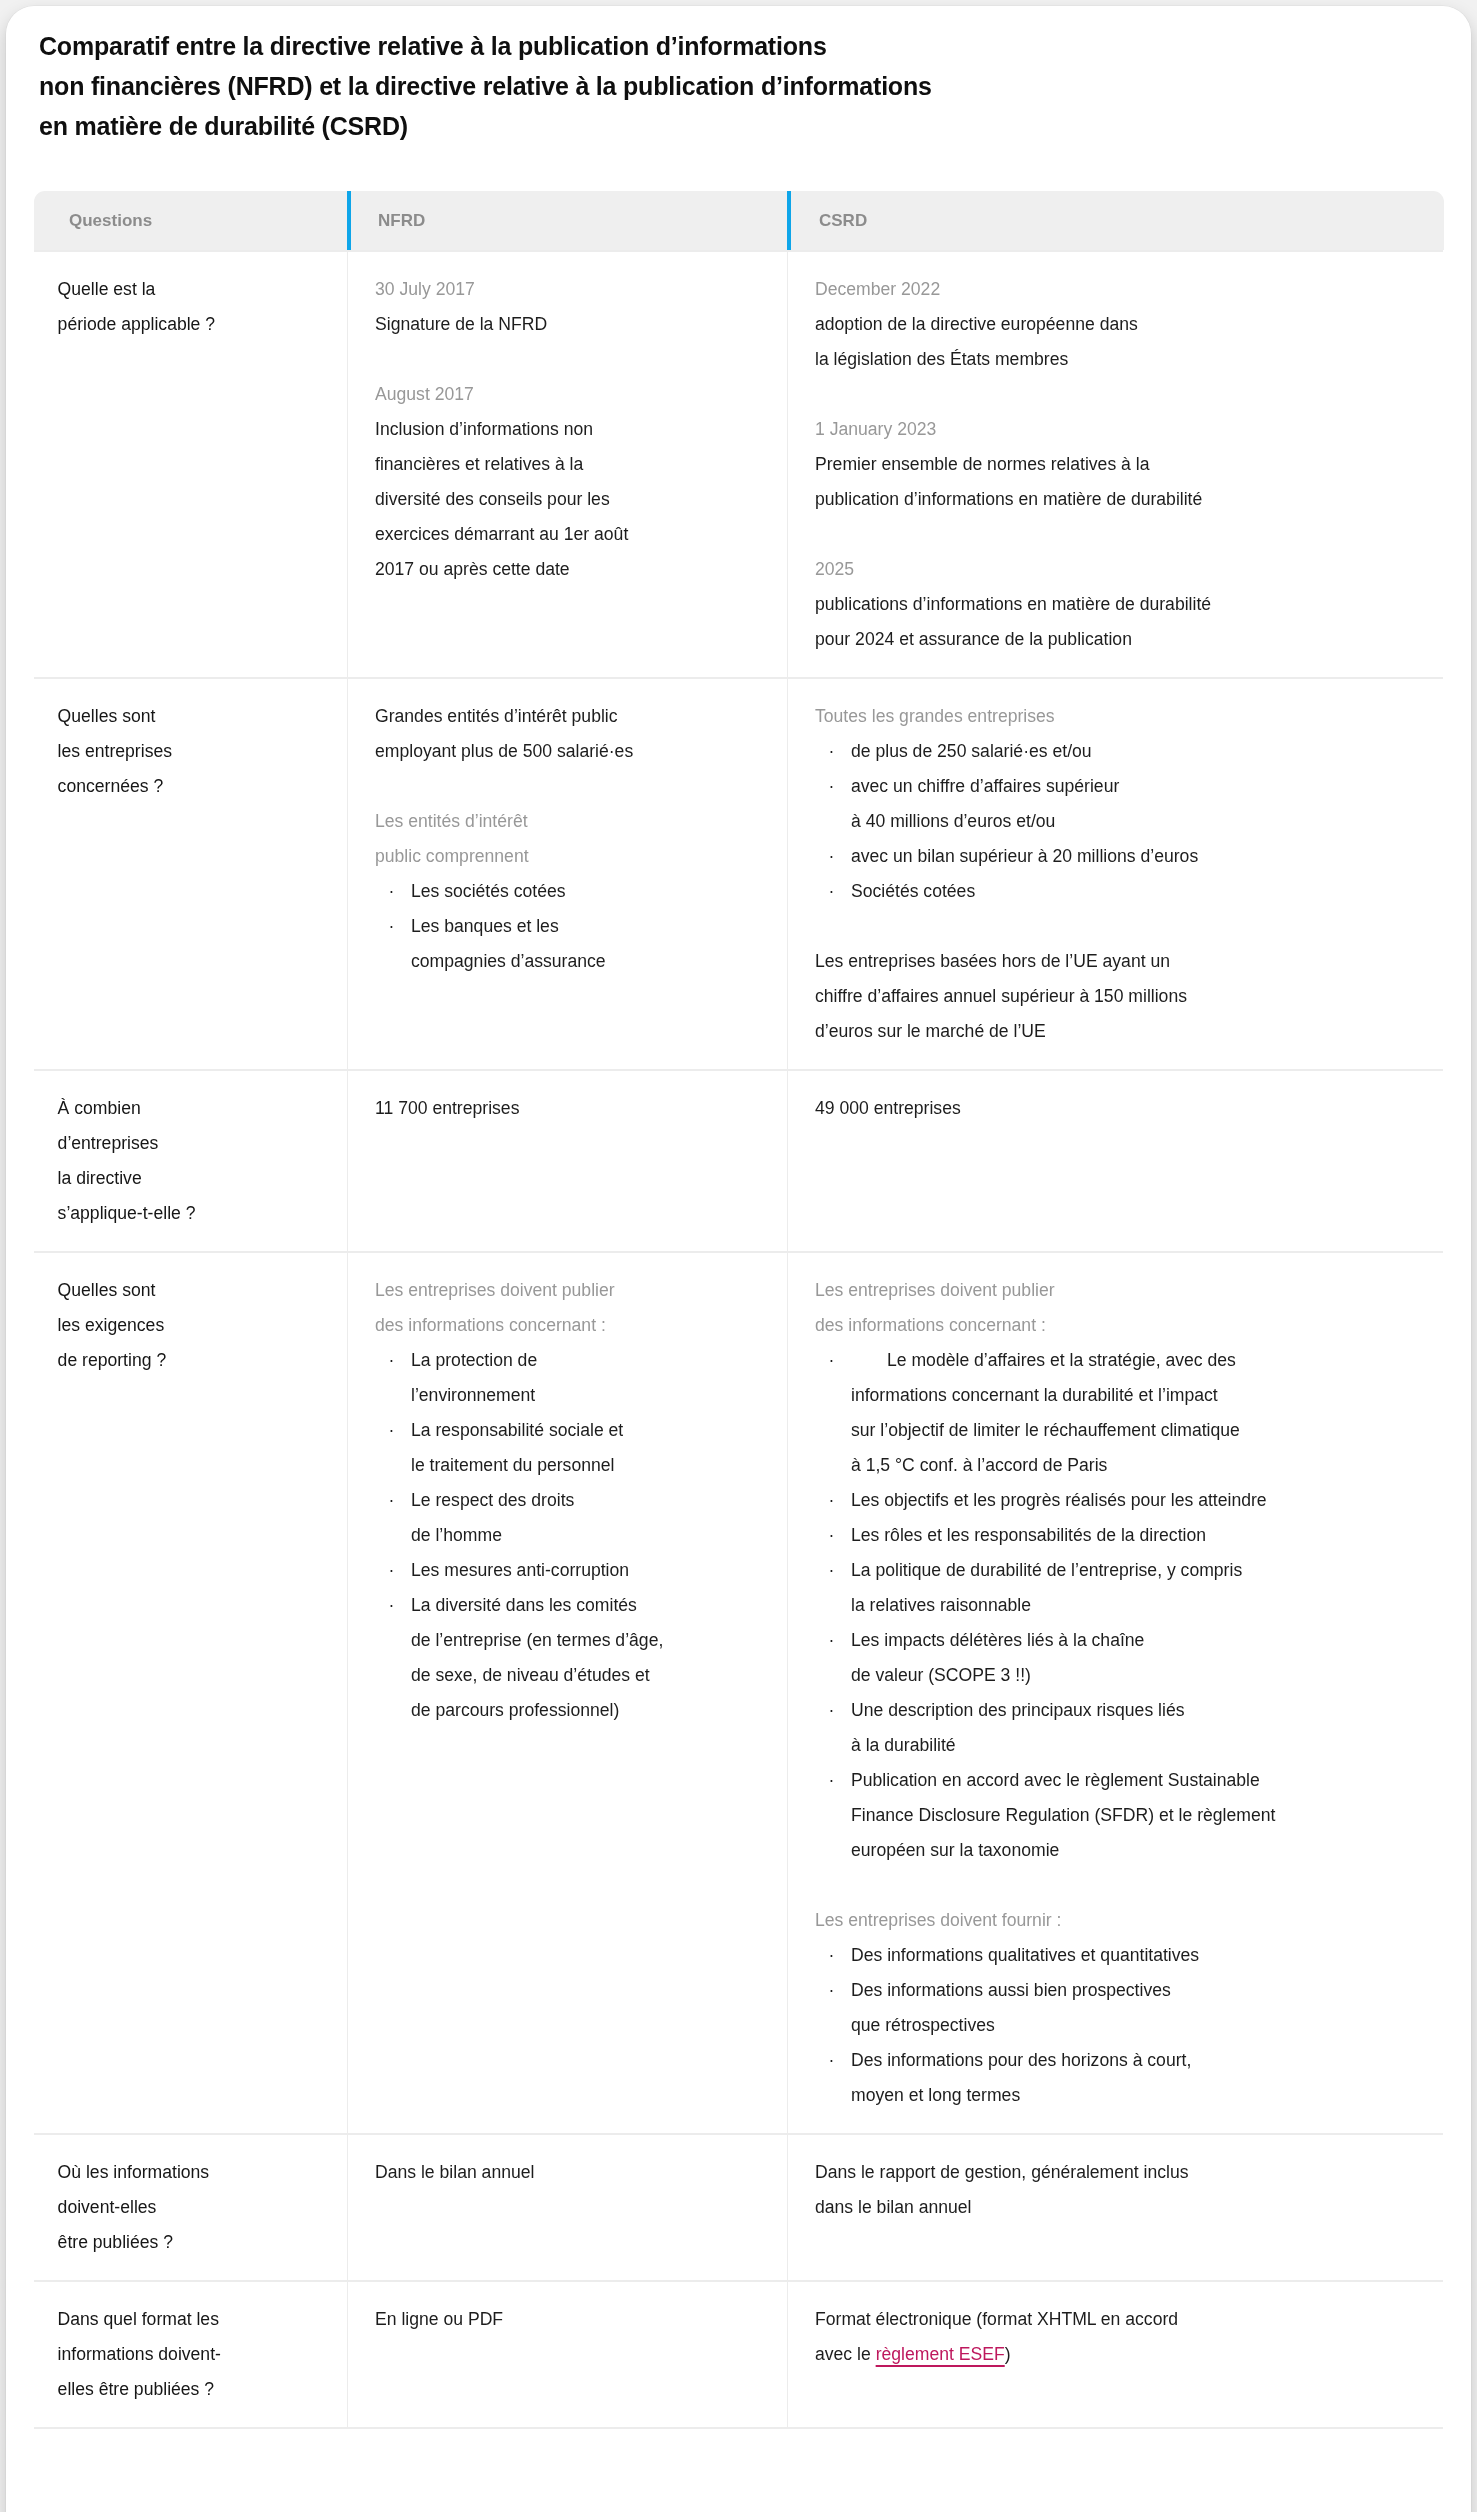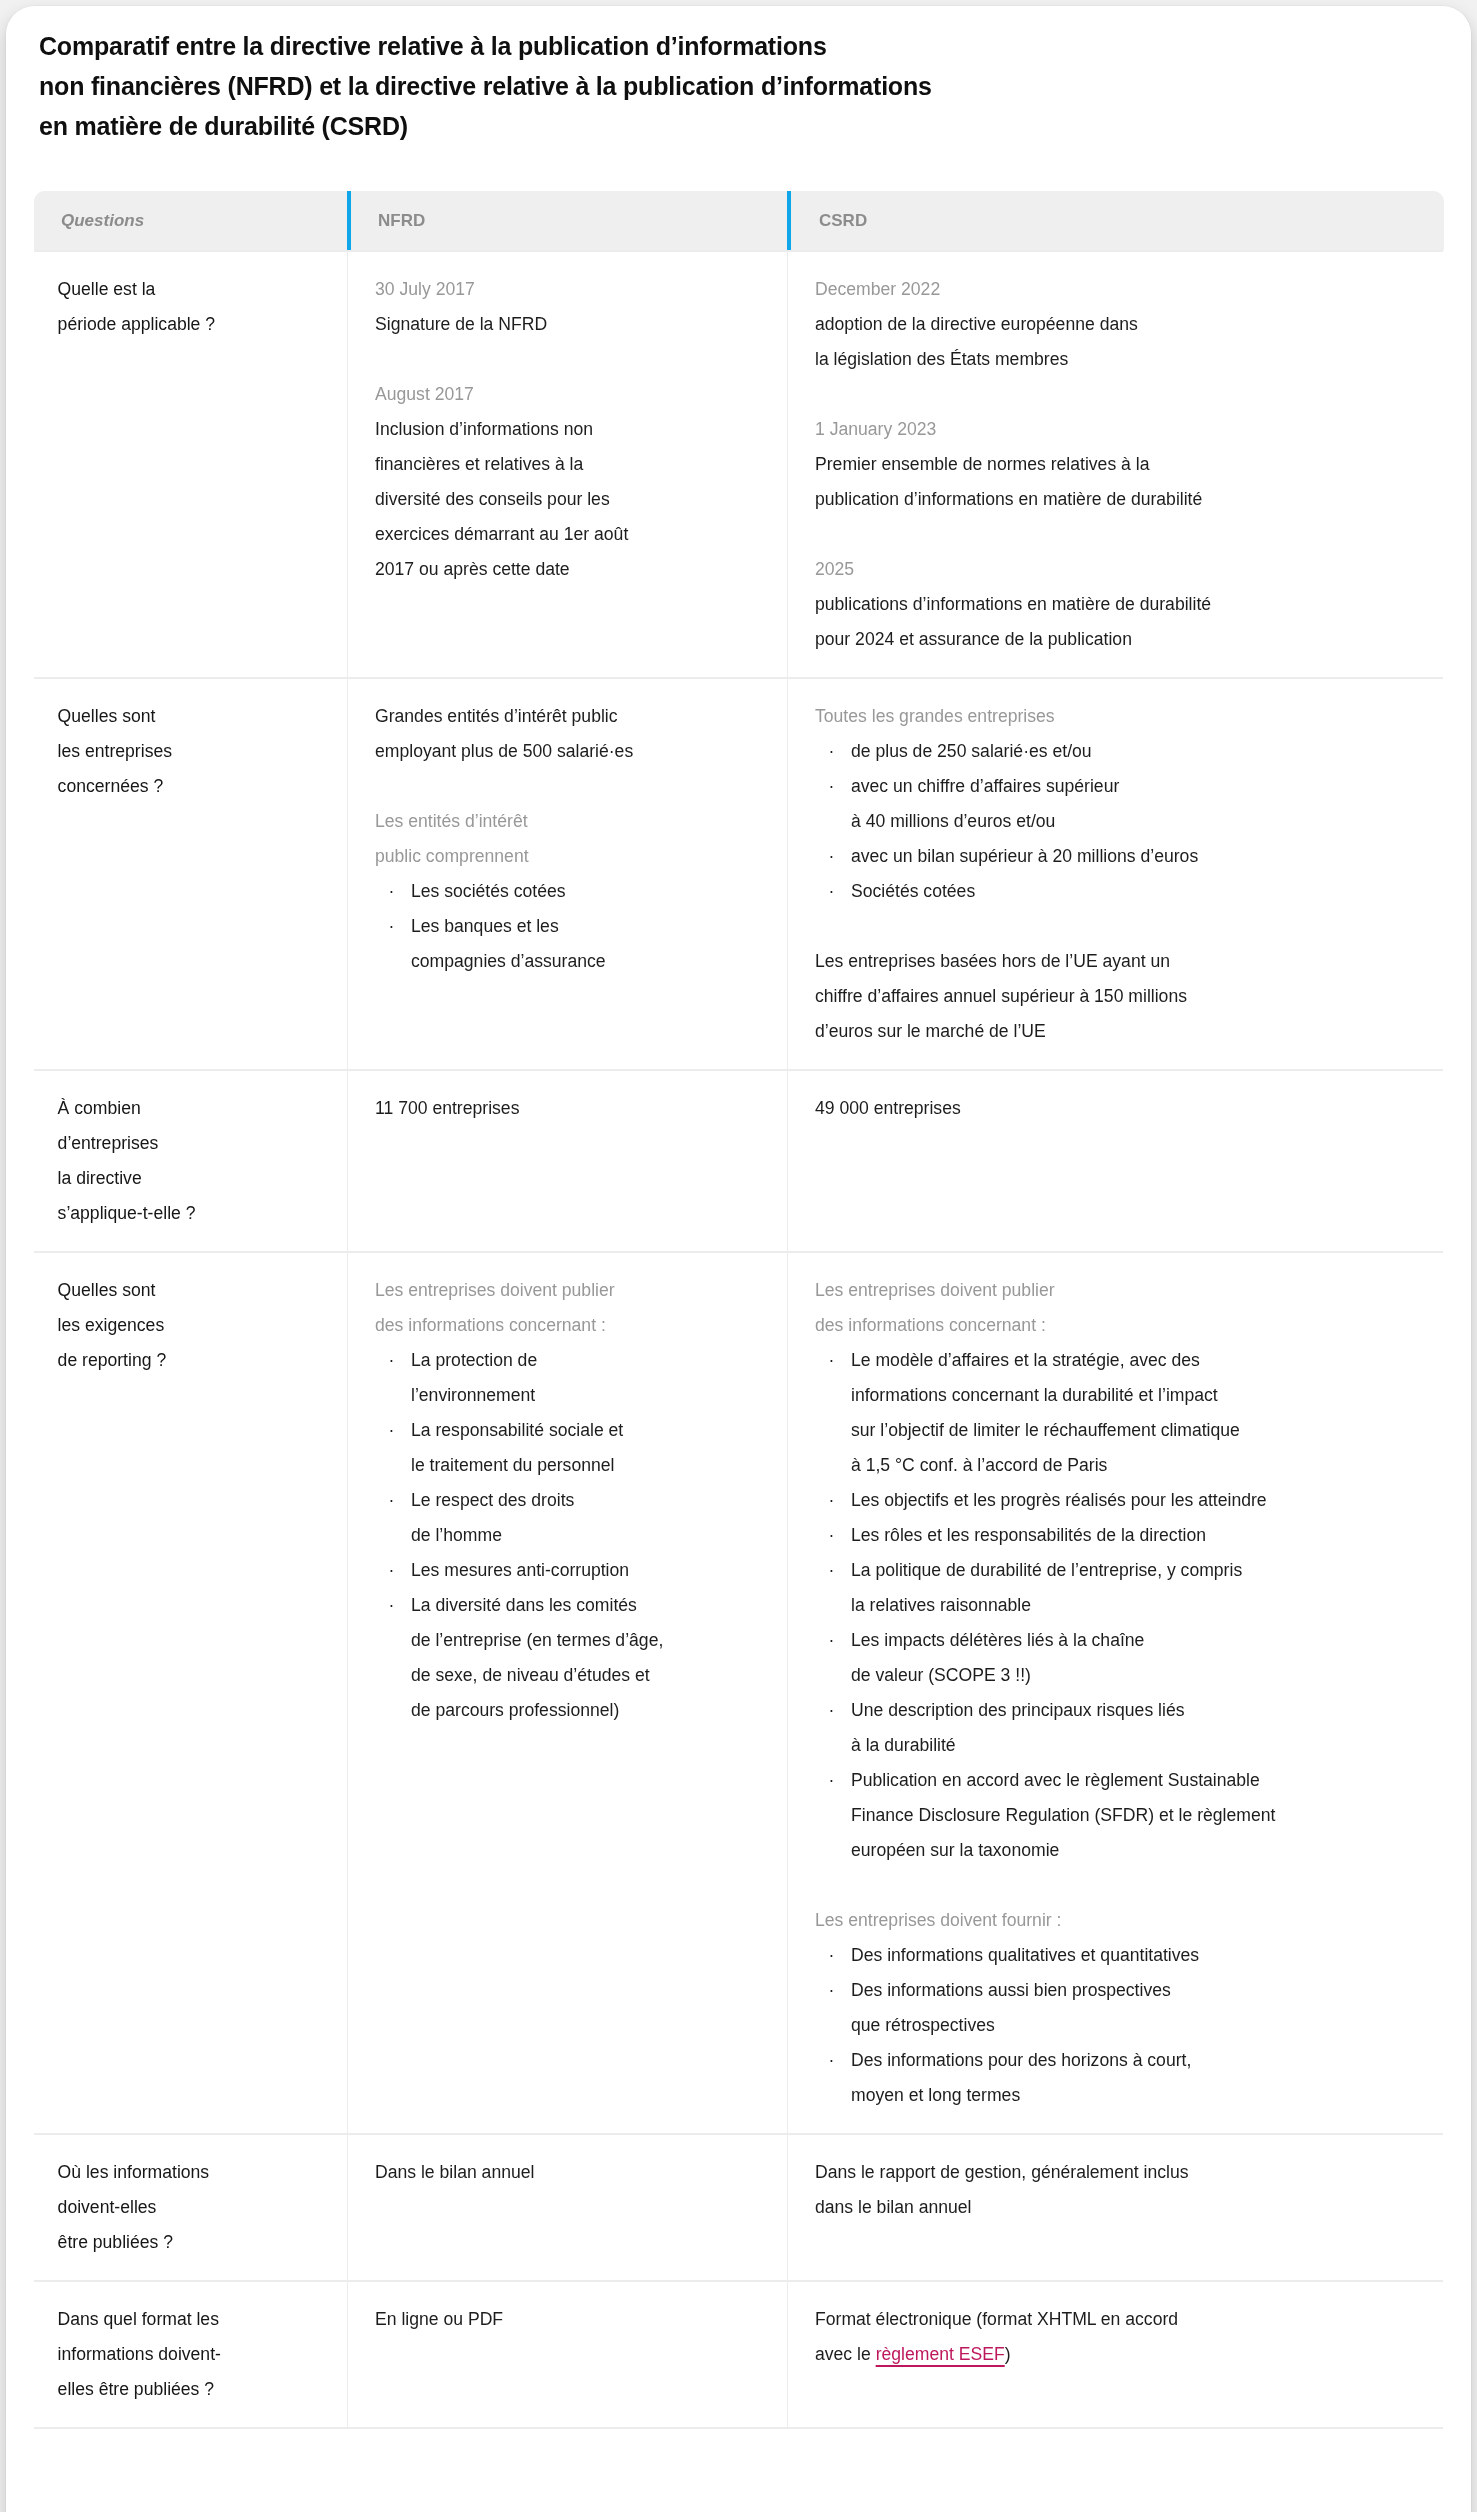--- a/index.html
+++ b/index.html
@@ -13,21 +13,21 @@
 
   .title { position:absolute; left:33px; top:20px; width:1306px;
            font-size:25px; line-height:40px; font-weight:700; color:#0f0f0f;
            letter-spacing:-0.2px; white-space:pre-line; }
 
   .table { position:absolute; left:28px; top:185px; width:1409px; }
 
   .t-head { display:grid; grid-template-columns:313px 440px 657px; height:59px; }
   .h-cell { background:#efefef; display:flex; align-items:center;
             font-size:17px; font-weight:700; color:#8c8c8c; }
-  .h-cell:nth-child(1){ padding-left:27px; border-top-left-radius:11px;font-style:italic; }
+  .h-cell:nth-child(1){ padding-left:35px; border-top-left-radius:11px; }
   .h-cell:nth-child(2){ padding-left:27px; }
   .h-cell:nth-child(3){ padding-left:28px; border-top-right-radius:11px; }
   .h-cell + .h-cell { border-left:4px solid #0ea5e9; }
 
   .rows { border-bottom:2px solid #ececec; }
   .t-row { display:grid; grid-template-columns:313px 440px 657px;
            border-top:2px solid #ececec; }
   .cell { padding:20px 20px 20px 27px; }
   .cell + .cell { border-left:1.5px solid #ececec; }
   .qcell { padding-left:23.6px; padding-right:14px; }
@@ -153,21 +153,21 @@
                 <div class="li"><div class="dot">·</div><div style="display: inline;">La diversité dans les comités
 de l’entreprise (en termes d’âge,
 de sexe, de niveau d’études et
 de parcours professionnel)</div></div>
               </div>
             </div>
             <div class="cell">
               <div class="p gray"><div style="display: inline;">Les entreprises doivent publier
 des informations concernant :</div></div>
               <div class="ul">
-                <div class="li"><div class="dot">·</div><div style="display: inline;">Le modèle d’affaires et la stratégie, avec des
+                <div class="li"><div class="dot">·</div><div style="display: inline; margin-left: 36px;">Le modèle d’affaires et la stratégie, avec des
 informations concernant la durabilité et l’impact
 sur l’objectif de limiter le réchauffement climatique
 à 1,5 °C conf. à l’accord de Paris</div></div>
                 <div class="li"><div class="dot">·</div><div style="display: inline;">Les objectifs et les progrès réalisés pour les atteindre</div></div>
                 <div class="li"><div class="dot">·</div><div style="display: inline;">Les rôles et les responsabilités de la direction</div></div>
                 <div class="li"><div class="dot">·</div><div style="display: inline;">La politique de durabilité de l’entreprise, y compris
 la relatives raisonnable</div></div>
                 <div class="li"><div class="dot">·</div><div style="display: inline;">Les impacts délétères liés à la chaîne
 de valeur (SCOPE 3 !!)</div></div>
                 <div class="li"><div class="dot">·</div><div style="display: inline;">Une description des principaux risques liés

